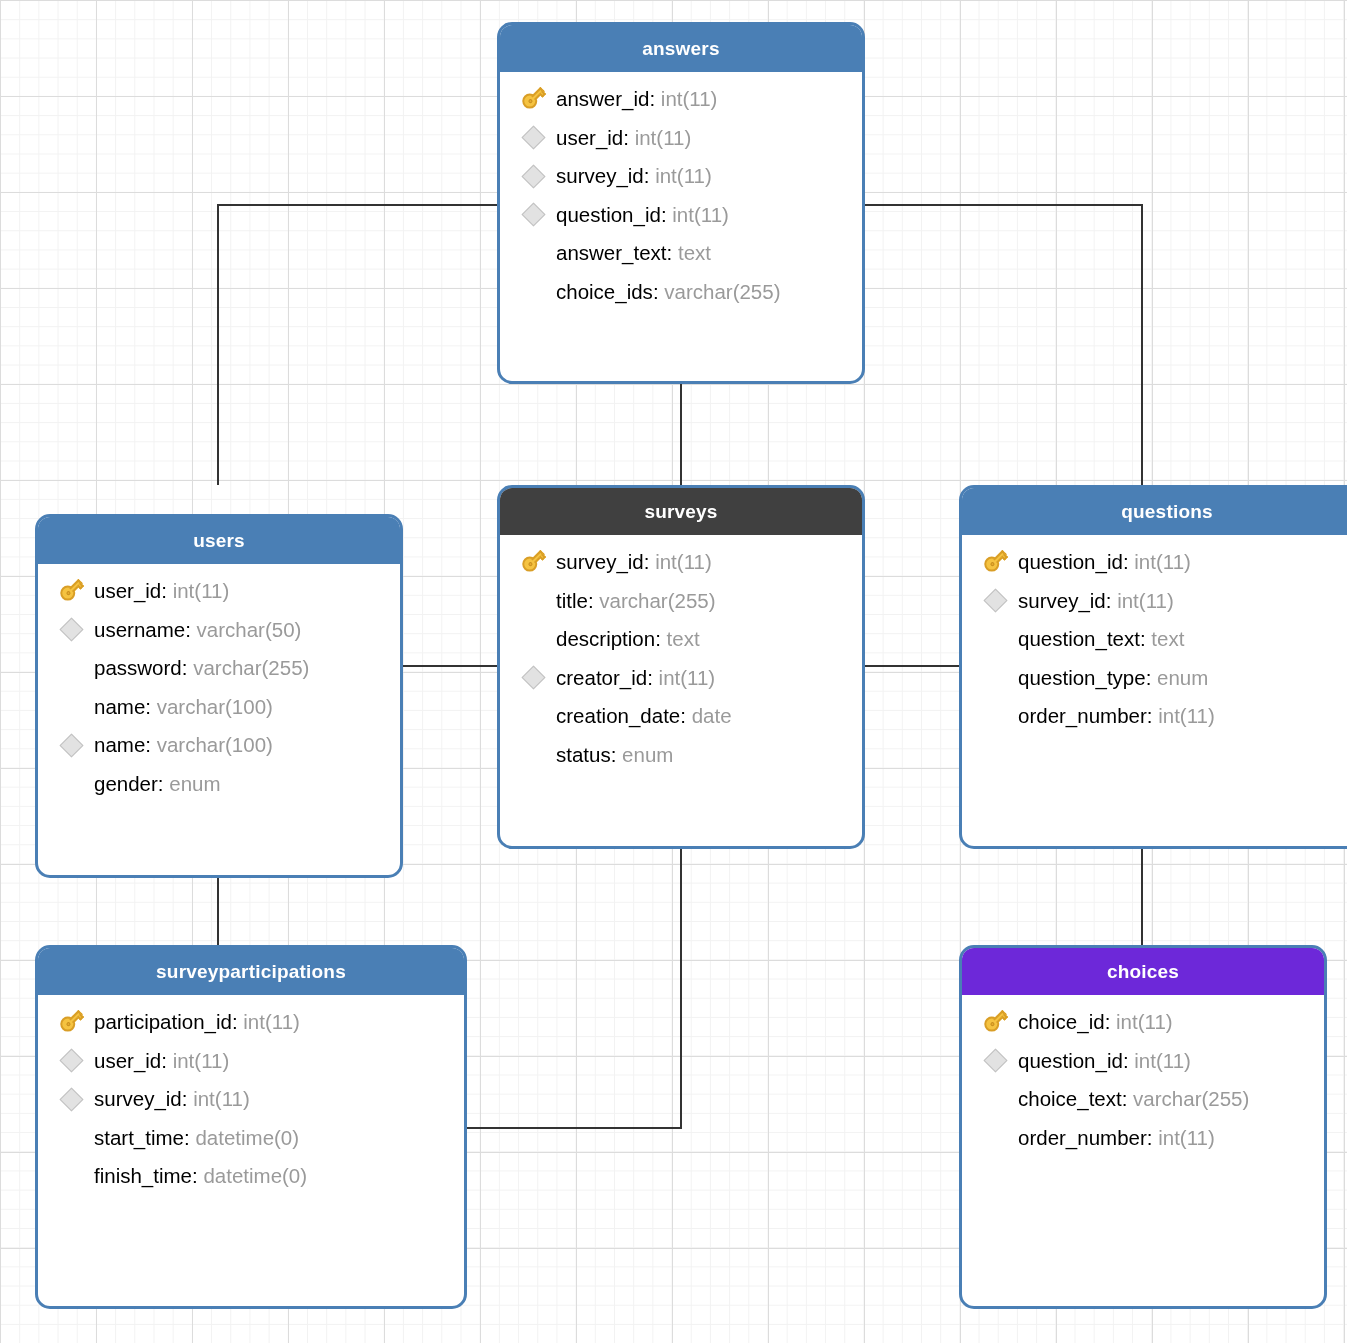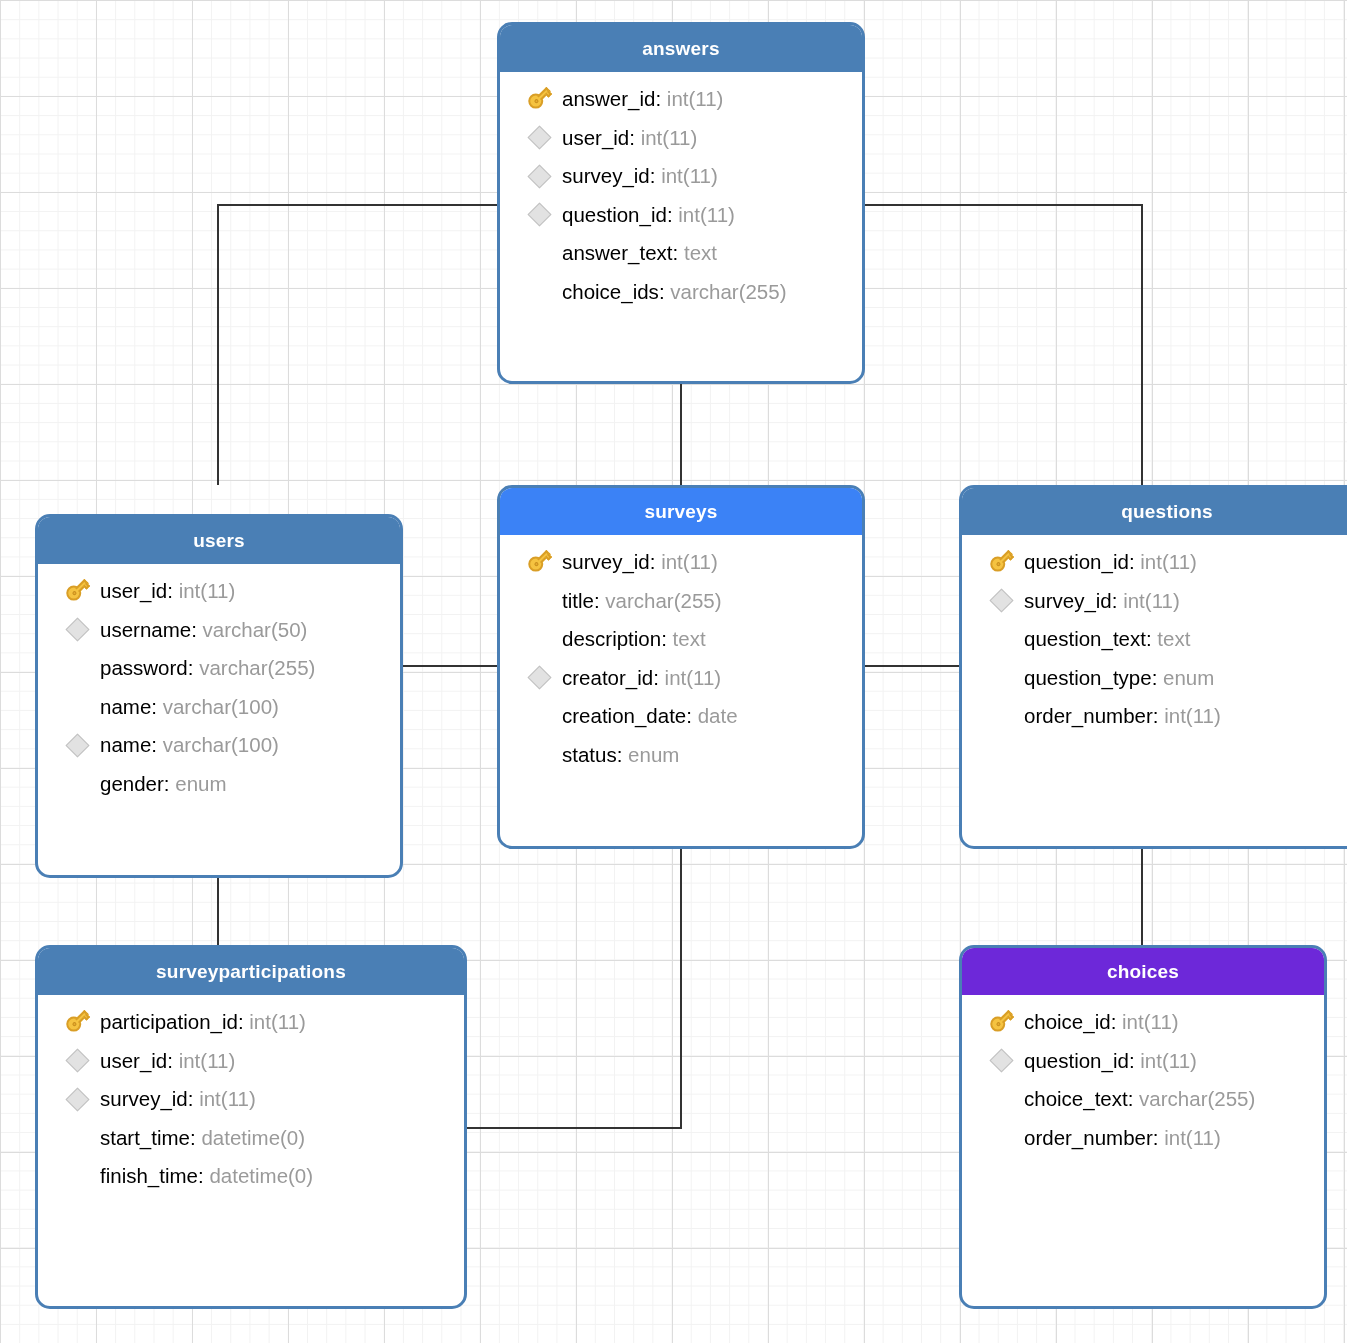--- a/index.html
+++ b/index.html
@@ -61,21 +61,21 @@
     white-space: nowrap;
     overflow: hidden;
   }
   .entity-body {
     padding: 8px 0 6px 0;
   }
   .field-row {
     display: flex;
     align-items: center;
     height: 38.5px;
-    padding-left: 28px;
+    padding-left: 22px;
     white-space: nowrap;
   }
   .field-icon {
     width: 34px;
     min-width: 34px;
     height: 26px;
     display: flex;
     align-items: center;
     justify-content: flex-start;
   }
@@ -237,21 +237,21 @@
             </span>
             <span class="field-text"><span>name</span>: <span class="field-type" style="color: rgb(154, 154, 154);">varchar(100)</span></span>
           </div>
           <div class="field-row">
             <span class="field-icon no-icon"></span>
             <span class="field-text"><span>gender</span>: <span class="field-type" style="color: rgb(154, 154, 154);">enum</span></span>
           </div>
         </div>
       </div>
       <div class="entity" style="left: 497px; top: 485px; width: 368px; height: 364px; border-color: rgb(74, 127, 181);">
-        <div class="entity-header" style="background: #3b82f6;">surveys</div>
+        <div class="entity-header" style="background: #404040;">surveys</div>
         <div class="entity-body">
           <div class="field-row">
             <span class="field-icon">
               <span class="key-icon">
                 <span class="bow"></span>
                 <span class="shaft"></span>
                 <span class="tooth"></span>
               </span>
             </span>
             <span class="field-text"><span>survey_id</span>: <span class="field-type" style="color: rgb(154, 154, 154);">int(11)</span></span>

